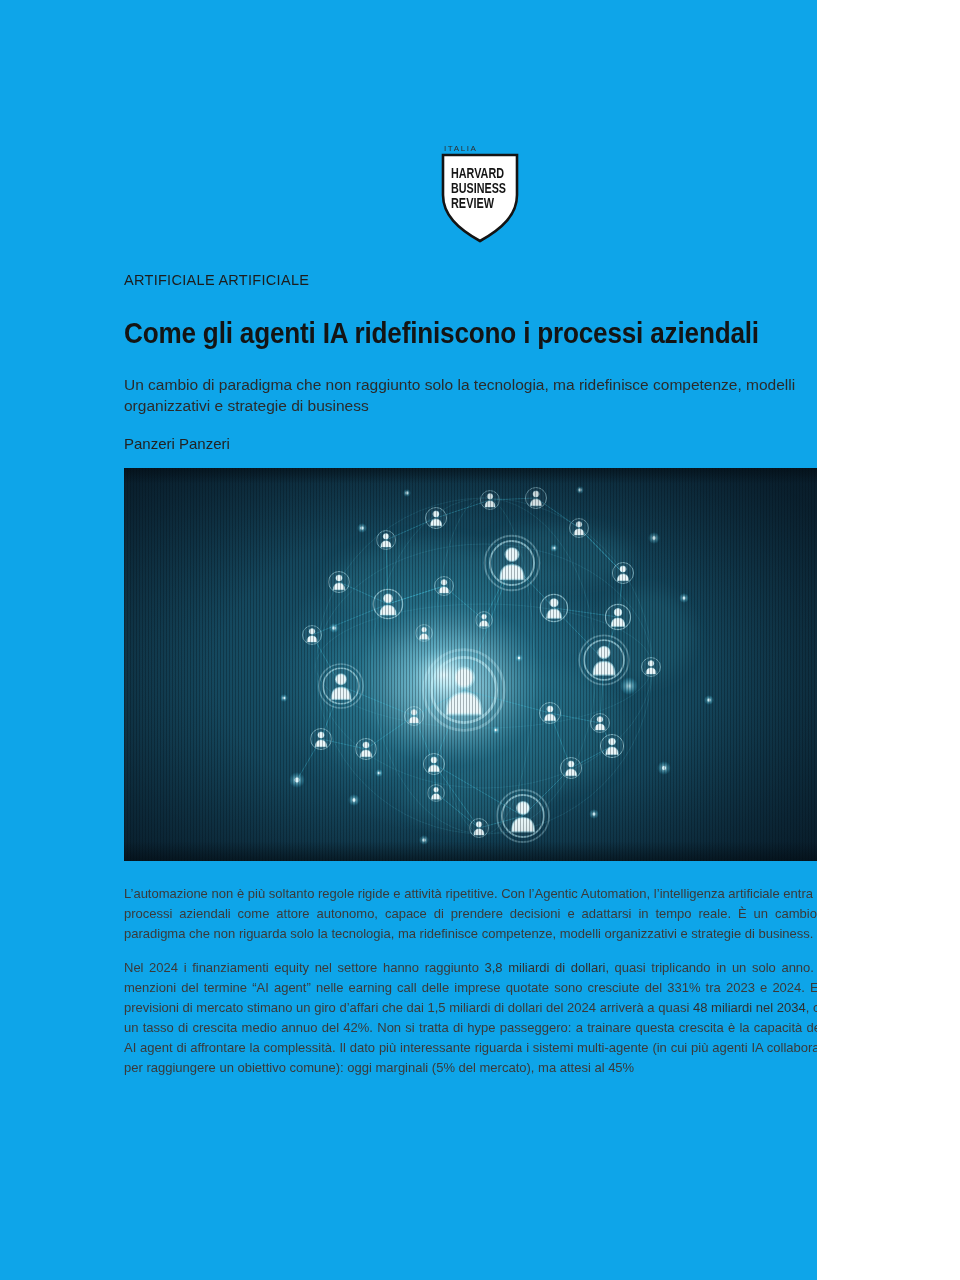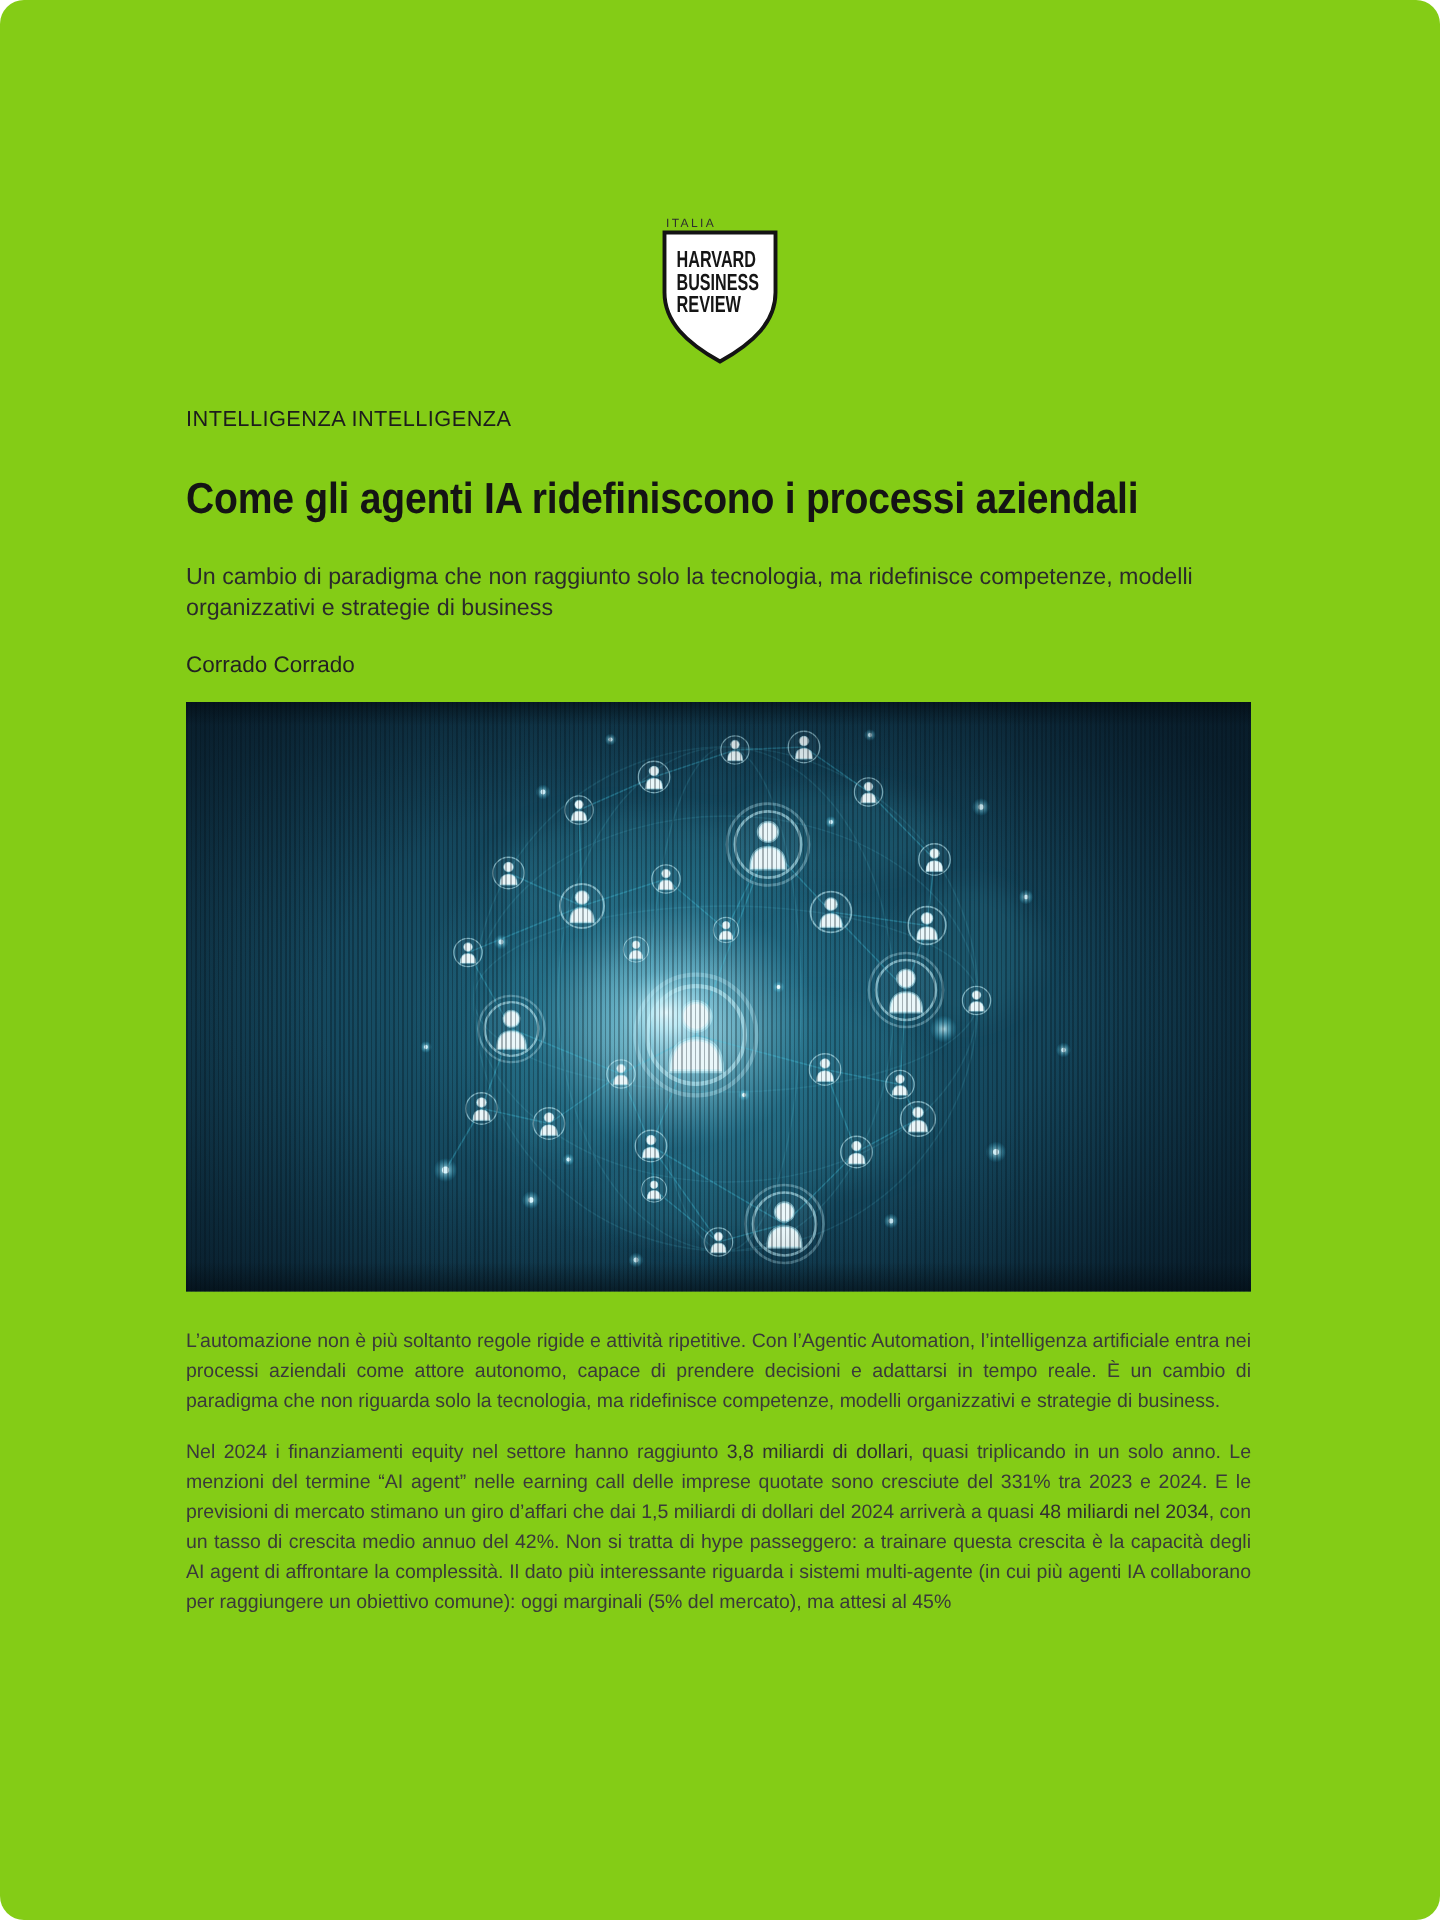--- a/index.html
+++ b/index.html
@@ -1,21 +1,21 @@
 <!DOCTYPE html>
 <html><head>
 <meta charset="utf-8">
 <style>
   html,body { margin:0; padding:0; }
   body {
     width:960px; height:1280px; background:#ffffff;
     font-family:"Liberation Sans", sans-serif;
     -webkit-font-smoothing:antialiased;
   }
-  .page { position:relative; width:960px; height:1280px; overflow:hidden; background:#84cc16;border-radius:16px; }
+  .page { position:relative; width:817px; height:1280px; overflow:hidden; background:#0ea5e9; }
 
   
   .masthead { position:absolute; top:141px; left:0; width:960px; display:flex; justify-content:center; }
   .masthead svg { display:block; }
   .logo-country { font-family:"Liberation Sans",sans-serif; font-size:8px; letter-spacing:1.6px; fill:#2e2e2e; }
   .logo-line { font-family:"Liberation Sans",sans-serif; font-size:15.5px; font-weight:bold; fill:#151515; }
 
   
   .article { position:absolute; left:124px; top:0; width:710px; }
   .eyebrow {
@@ -76,27 +76,27 @@
       <text class="logo-country" x="6" y="10">ITALIA</text>
       <path d="M5 14 H79 V54 C79 73.5 64.5 87.5 42 100 C19.5 87.5 5 73.5 5 54 Z" fill="#ffffff" stroke="#141414" stroke-width="2.6"></path>
       <text class="logo-line" x="13" y="37" textLength="53" lengthAdjust="spacingAndGlyphs">HARVARD</text>
       <text class="logo-line" x="13" y="52" textLength="55" lengthAdjust="spacingAndGlyphs">BUSINESS</text>
       <text class="logo-line" x="13" y="67" textLength="43" lengthAdjust="spacingAndGlyphs">REVIEW</text>
     </svg>
   </header>
 
   <main class="article">
 
-    <div class="eyebrow">INTELLIGENZA INTELLIGENZA</div>
+    <div class="eyebrow">ARTIFICIALE ARTIFICIALE</div>
 
     <h1 class="title">Come gli agenti IA ridefiniscono i processi aziendali</h1>
 
     <p class="subtitle">Un cambio di paradigma che non raggiunto solo la tecnologia, ma ridefinisce competenze, modelli organizzativi e strategie di business</p>
 
-    <div class="author">Corrado Corrado</div>
+    <div class="author">Panzeri Panzeri</div>
 
     <figure class="hero">
       <svg viewBox="0 0 710 393" width="710" height="393" preserveAspectRatio="none">
         <defs>
           <radialGradient id="gBase" cx="46%" cy="52%" r="80%">
             <stop offset="0%" stop-color="#1e637b"></stop>
             <stop offset="40%" stop-color="#15495f"></stop>
             <stop offset="75%" stop-color="#0f3245"></stop>
             <stop offset="100%" stop-color="#0b2232"></stop>
           </radialGradient>

